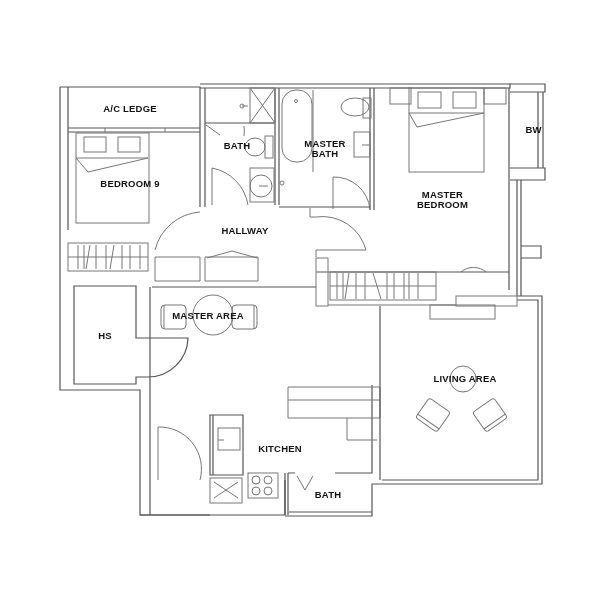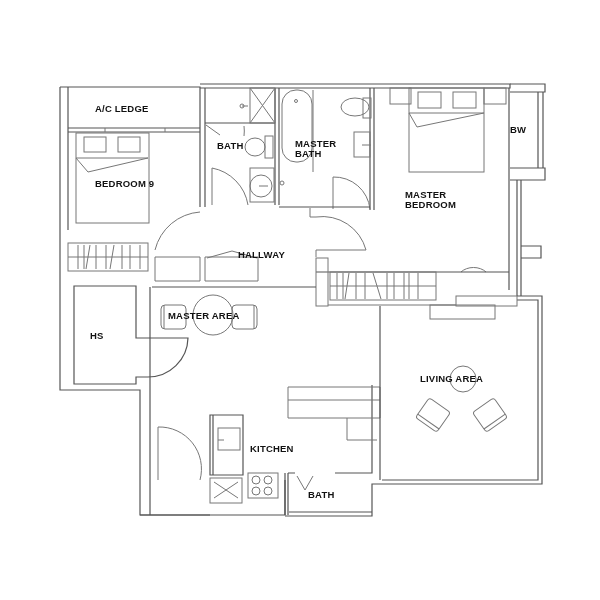--- a/index.html
+++ b/index.html
@@ -1,21 +1,21 @@
 <!DOCTYPE html>
 <html><head>
 <meta charset="utf-8">
 <style>
   html, body { margin: 0; padding: 0; background: #ffffff; }
   body { width: 600px; height: 600px; overflow: hidden; position: relative; }
   #plan { position: absolute; left: 0; top: 0; width: 600px; height: 600px; }
   .w { fill: none; stroke: #555; stroke-width: 1.2; }
   .t { fill: none; stroke: #777; stroke-width: 1; }
   .lbl { position: absolute; font-family: "Liberation Sans", sans-serif; font-weight: bold;
-         font-size: 9.5px; color: #111; line-height: 10px; white-space: pre-line;
+         font-size: 9.5px; color: #111; text-align: center; line-height: 10px; white-space: pre-line;
          letter-spacing: 0.2px; }
 </style>
 </head>
 <body>
 
 <svg id="plan" viewBox="0 0 600 600" xmlns="http://www.w3.org/2000/svg">
 
   <g>
     <path class="w" d="M60 87 H200 V100 M60 87 V390 H140 V515 H210"></path>
     <path class="w" d="M68 87 V230"></path>
@@ -148,18 +148,18 @@
 </svg>
 
 <div class="lbl" style="left:95px;top:104px;width:70px;">A/C LEDGE</div>
 <div class="lbl" style="left:95px;top:179px;width:70px;">BEDROOM 9</div>
 <div class="lbl" style="left:217px;top:141px;width:40px;">BATH</div>
 <div class="lbl" style="left:295px;top:139px;width:60px;">MASTER
 BATH</div>
 <div class="lbl" style="left:405px;top:190px;width:75px;">MASTER
 BEDROOM</div>
 <div class="lbl" style="left:510px;top:125px;width:47px;">BW</div>
-<div class="lbl" style="left:238px;top:226px;width:70px;margin-top:24px;">HALLWAY</div>
+<div class="lbl" style="left:210px;top:226px;width:70px;">HALLWAY</div>
 <div class="lbl" style="left:90px;top:331px;width:30px;">HS</div>
 <div class="lbl" style="left:168px;top:311px;width:80px;">MASTER AREA</div>
 <div class="lbl" style="left:420px;top:374px;width:90px;">LIVING AREA</div>
 <div class="lbl" style="left:250px;top:444px;width:60px;">KITCHEN</div>
 <div class="lbl" style="left:308px;top:490px;width:40px;">BATH</div>
 
 </body></html>

